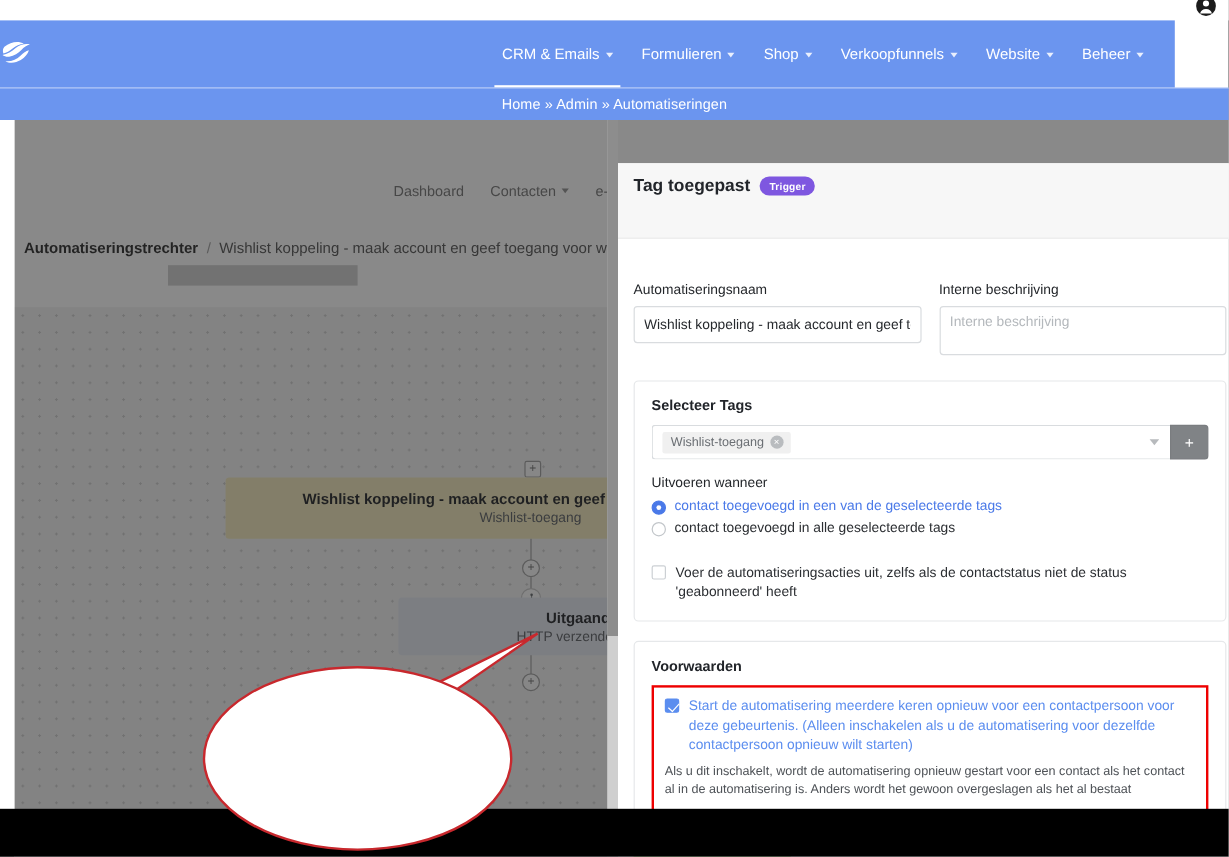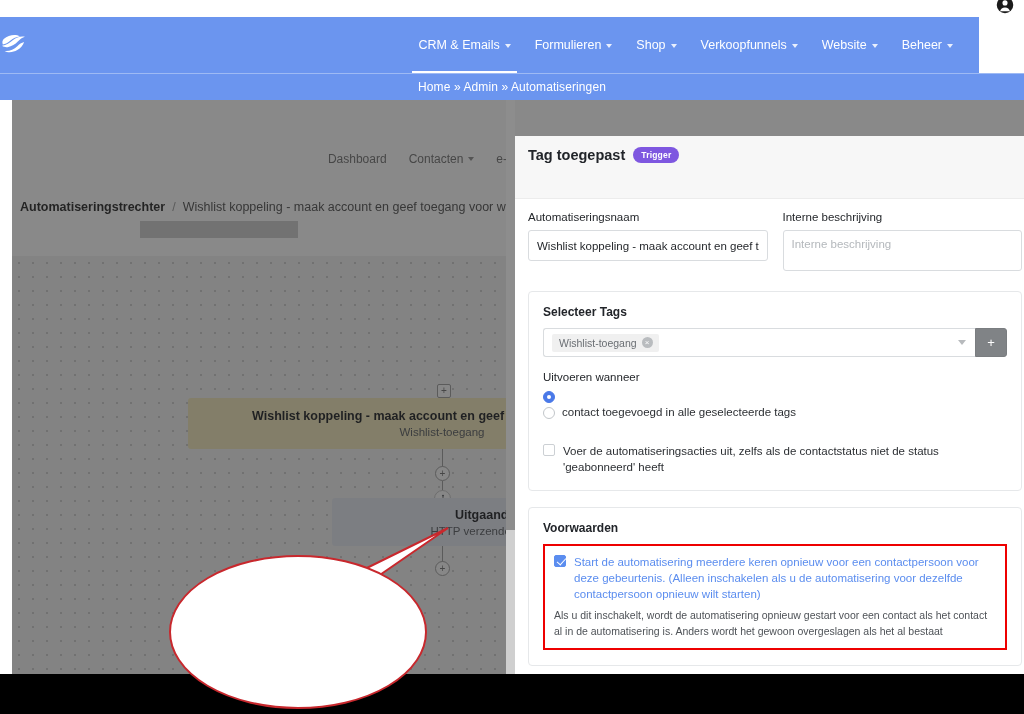--- a/index.html
+++ b/index.html
@@ -158,21 +158,21 @@
   .closebtn {
     position: absolute; right: 22px; top: 20px; width: 20px; height: 20px;
     color: #3a3a3a; cursor: pointer;
   }
 
   .modal-body {
     position: absolute; left: 0; top: 63px; width: 521px; height: 515px;
     padding: 12px 14px 0 13px; overflow: hidden;
   }
 
-  .field-row { display: flex; gap: 15px; }
+  .field-row { display: flex; gap: 15px; margin-top: 25px; }
   .field { flex: 1; }
   .flabel { font-size: 11.5px; color: #24272b; margin-bottom: 7px; display: block; }
   .finput {
     width: 100%; height: 31px; border: 1px solid #d9dcdf; border-radius: 3px;
     font-size: 11.5px; color: #26292d; padding: 0 8px; background: #fff;
     font-family: "Liberation Sans", sans-serif;
   }
   .ftext {
     width: 100%; height: 41px; border: 1px solid #d9dcdf; border-radius: 3px;
     font-size: 11.5px; color: #26292d; padding: 7px 8px; resize: none; background: #fff;
@@ -414,20 +414,21 @@
               </span>
               <i class="tag-caret"></i>
             </div>
             <div class="addbtn">+</div>
           </div>
 
           <div class="sub-title">Uitvoeren wanneer</div>
 
           <div class="opt">
             <span class="radio on"></span>
+            <span class="opt-label blue">contact toegevoegd in een van de geselecteerde tags</span>
           </div>
           <div class="opt">
             <span class="radio"></span>
             <span class="opt-label">contact toegevoegd in alle geselecteerde tags</span>
           </div>
 
           <div class="cbrow">
             <span class="cbox"></span>
             <span class="cb-label">Voer de automatiseringsacties uit, zelfs als de contactstatus niet de status 'geabonneerd' heeft</span>
           </div>

